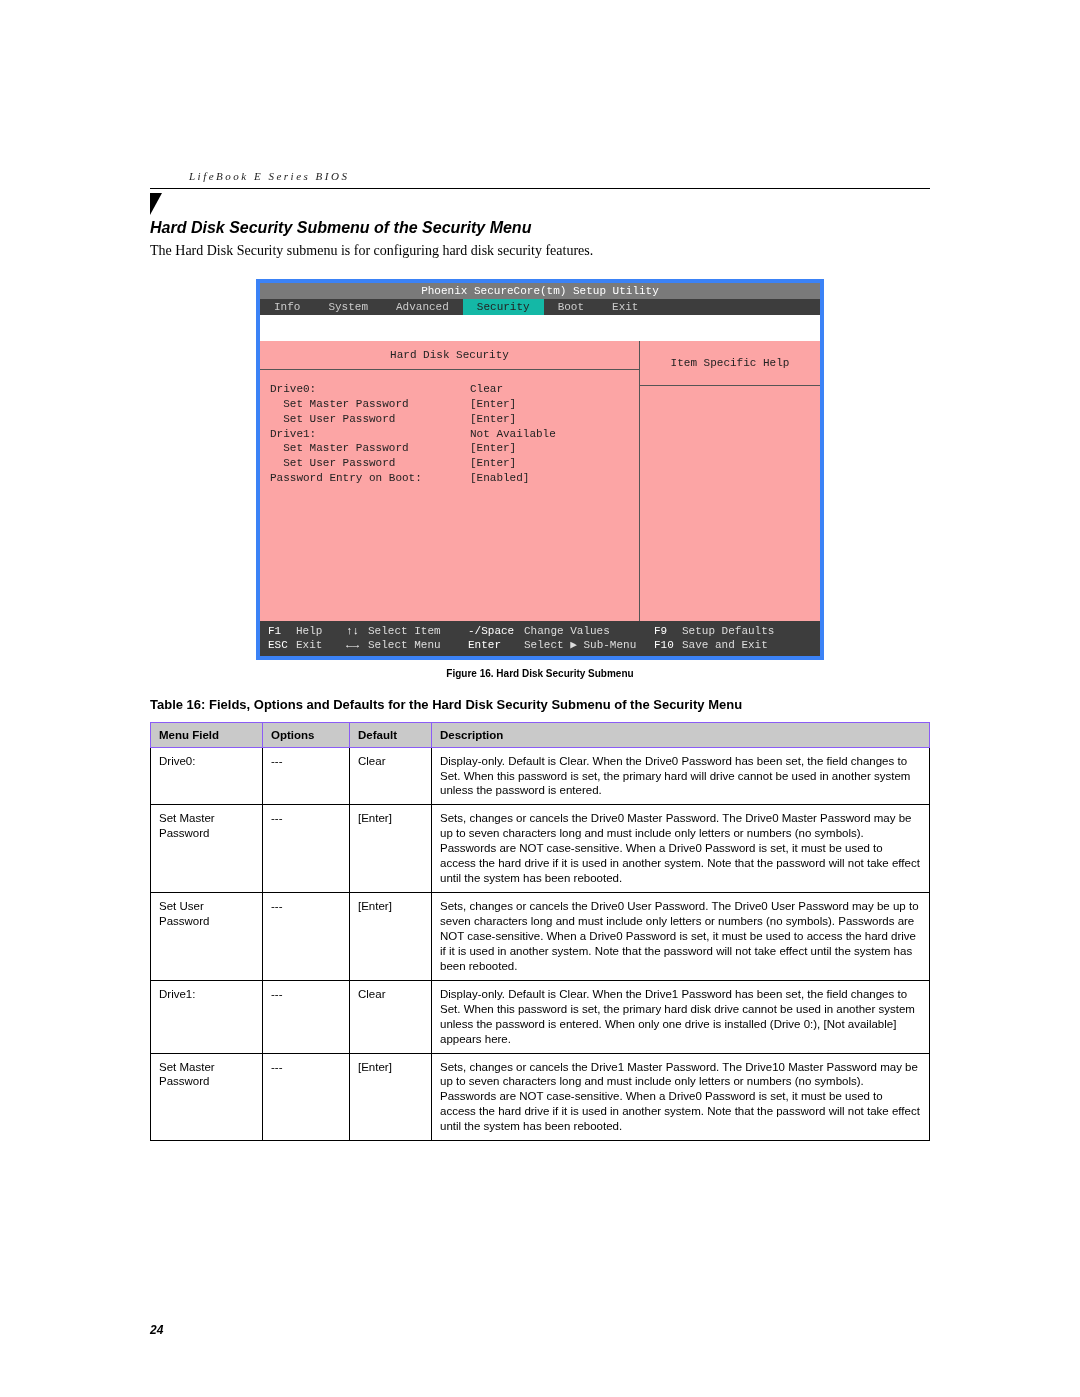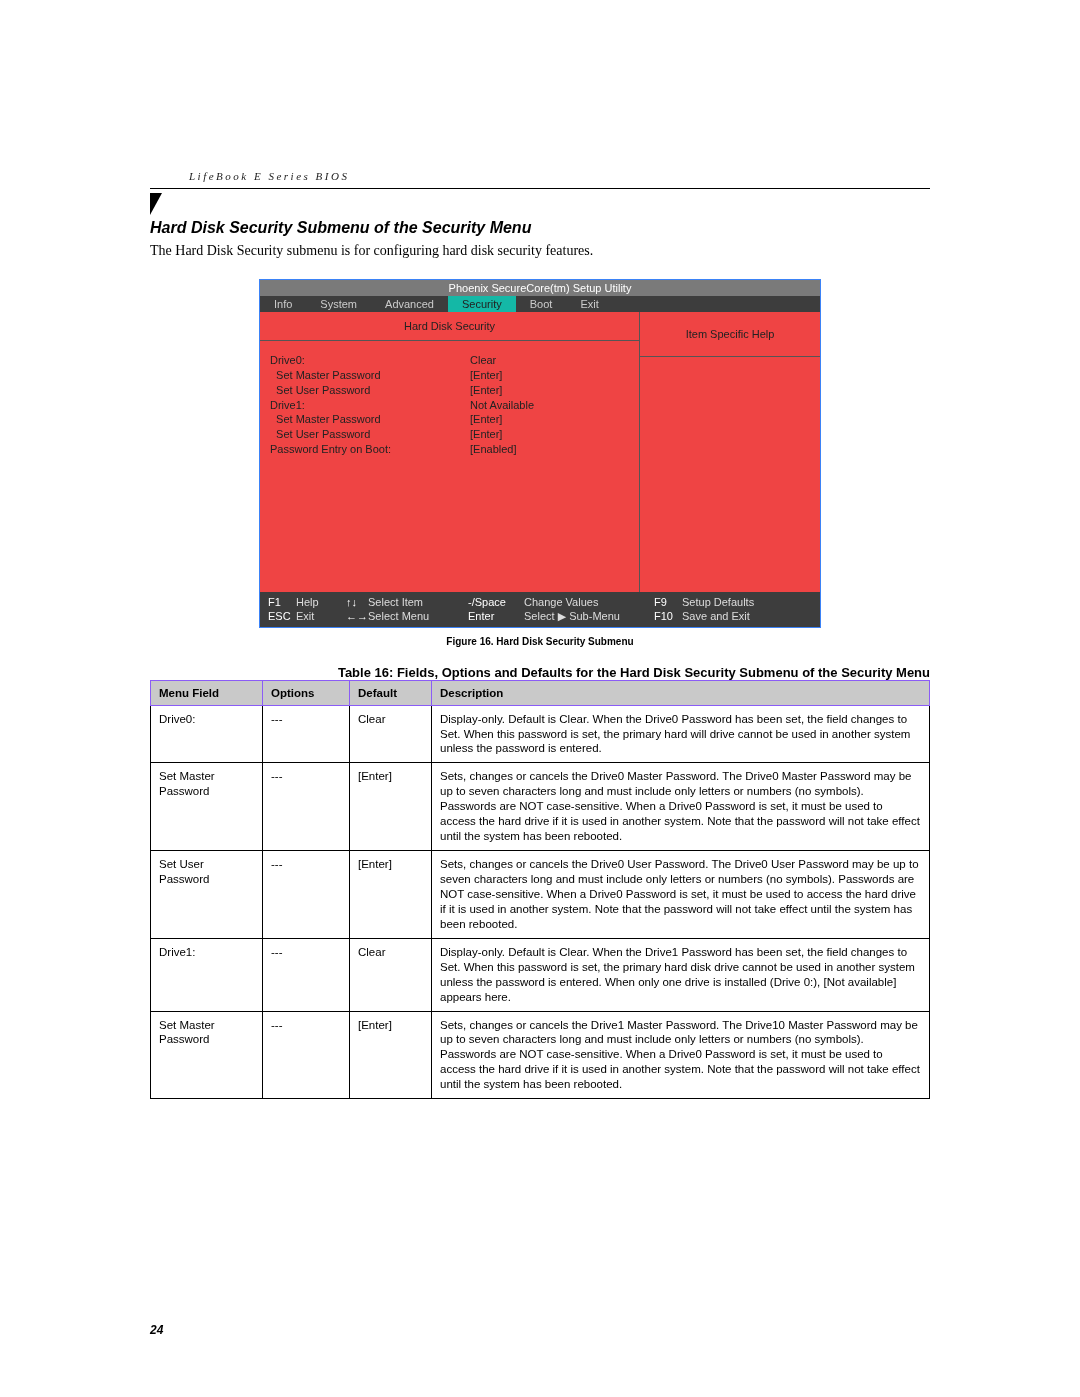--- a/index.html
+++ b/index.html
@@ -44,22 +44,22 @@
   }
   p.intro {
     font-family: Georgia, serif;
     font-size: 14px;
     margin: 0 0 20px 0;
   }
   
   .bios {
     width: 560px;
     margin: 0 auto 8px auto;
-    border: 1px solid #3b82f6;
-    font-family: Liberation Sans, sans-serif;
+    border: 4px solid #3b82f6;
+    font-family: Liberation Mono, monospace;
     font-size: 11px;
     color: #e6e6e6;
   }
   .bios-title {
     background: #7a7a7a;
     text-align: center;
     padding: 2px 0;
     color: #fff;
     font-size: 11px;
   }
@@ -71,22 +71,23 @@
   }
   .bios-menu span {
     padding: 2px 14px;
   }
   .bios-menu .sel {
     background: #14b8a6;
     color: #222;
   }
   .bios-body {
     display: flex;
-    background: #ef4444;
+    background: #fca5a5;
     height: 280px;
+    margin-top: 26px;
   }
   .bios-left {
     flex: 1;
     border-right: 1px solid #555;
     color: #222;
     padding: 0;
   }
   .bios-left-header {
     text-align: center;
     padding: 8px 0;
@@ -127,21 +128,22 @@
     font-family: Arial, Helvetica, sans-serif;
     font-size: 10px;
     font-weight: bold;
     text-align: center;
     margin: 6px 0 18px 0;
   }
   .table-title {
     font-family: Arial, Helvetica, sans-serif;
     font-weight: bold;
     font-size: 13px;
-    text-align: right;
+    text-align: left;
+    margin-bottom: 10px;
   }
   table.spec {
     width: 100%;
     border-collapse: collapse;
     font-family: Arial, Helvetica, sans-serif;
     font-size: 11.5px;
   }
   table.spec th {
     background: #c9c9c9;
     text-align: left;

